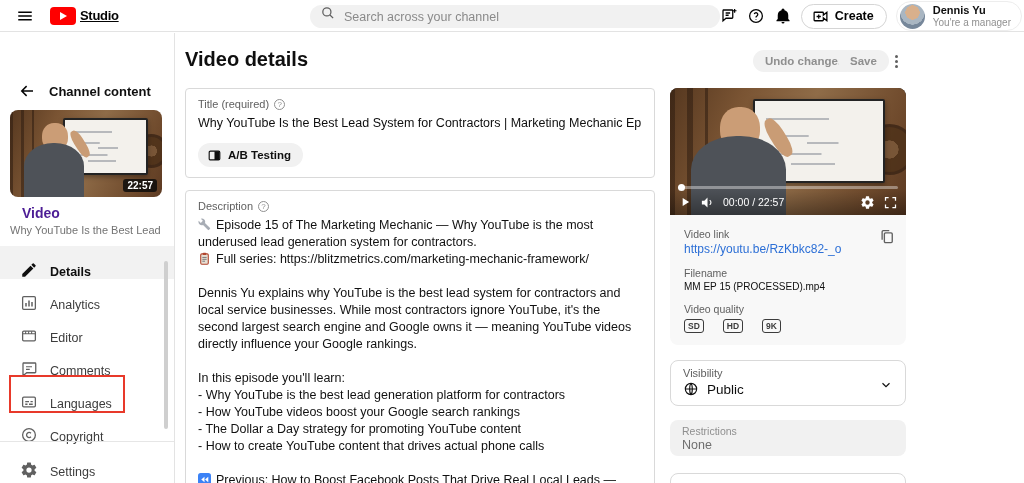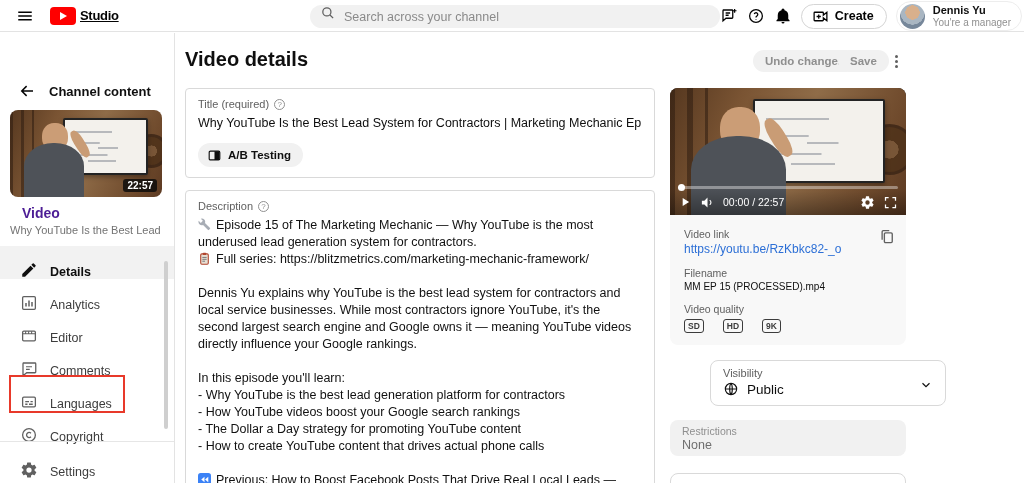--- a/index.html
+++ b/index.html
@@ -113,21 +113,21 @@
   .info-panel { position:relative; width:236px; height:130px; background:#f8f8f8; padding:13px 14px; }
   .info-label { font-size:10.5px; color:#606060; }
   .info-link { font-size:12px; color:#2c6fd6; margin-top:2px; cursor:pointer; white-space:nowrap; }
   .info-value { font-size:10px; color:#0f0f0f; margin-top:2px; }
   .copy-btn { position:absolute; right:10px; top:13px; width:18px; height:18px; cursor:pointer; }
   .info-block { margin-top:11px; }
   .quality-row { display:flex; gap:19px; margin-top:4px; }
   .q-badge { border:1.5px solid #3c3c3c; border-radius:3px; color:#3c3c3c; font-size:8.5px; font-weight:bold;
     padding:1px 3px; line-height:1.2; }
 
-  .vis-card { left:710px; top:360px; width:236px; height:46px; border-radius:8px; padding:6px 12px; cursor:pointer; }
+  .vis-card { left:670px; top:360px; width:236px; height:46px; border-radius:8px; padding:6px 12px; cursor:pointer; }
   .vis-row { display:flex; align-items:center; gap:8px; margin-top:2px; }
   .vis-row .tic { width:16px; height:16px; color:#0f0f0f; }
   .vis-value { font-size:13.5px; color:#0f0f0f; }
   .chev { position:absolute; right:12px; top:17px; width:14px; height:14px; color:#0f0f0f; }
 
   .restr-card { position:absolute; left:670px; top:420px; width:236px; height:36px; background:#f1f1f1;
     border-radius:8px; padding:5px 12px; }
   .restr-label { font-size:10.5px; color:#8f8f8f; }
   .restr-value { font-size:12.5px; color:#6f6f6f; margin-top:1px; }
 

